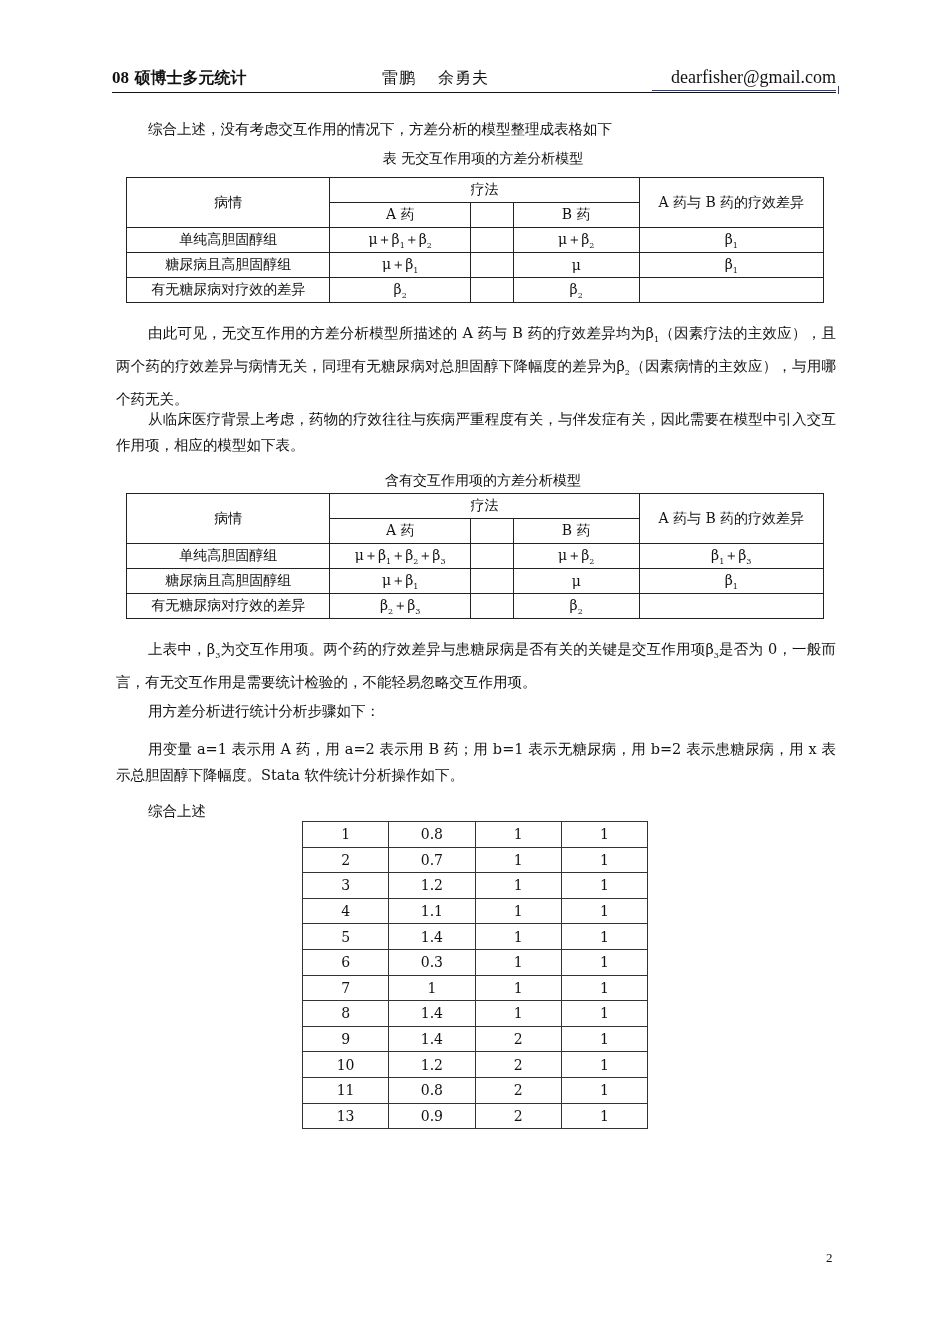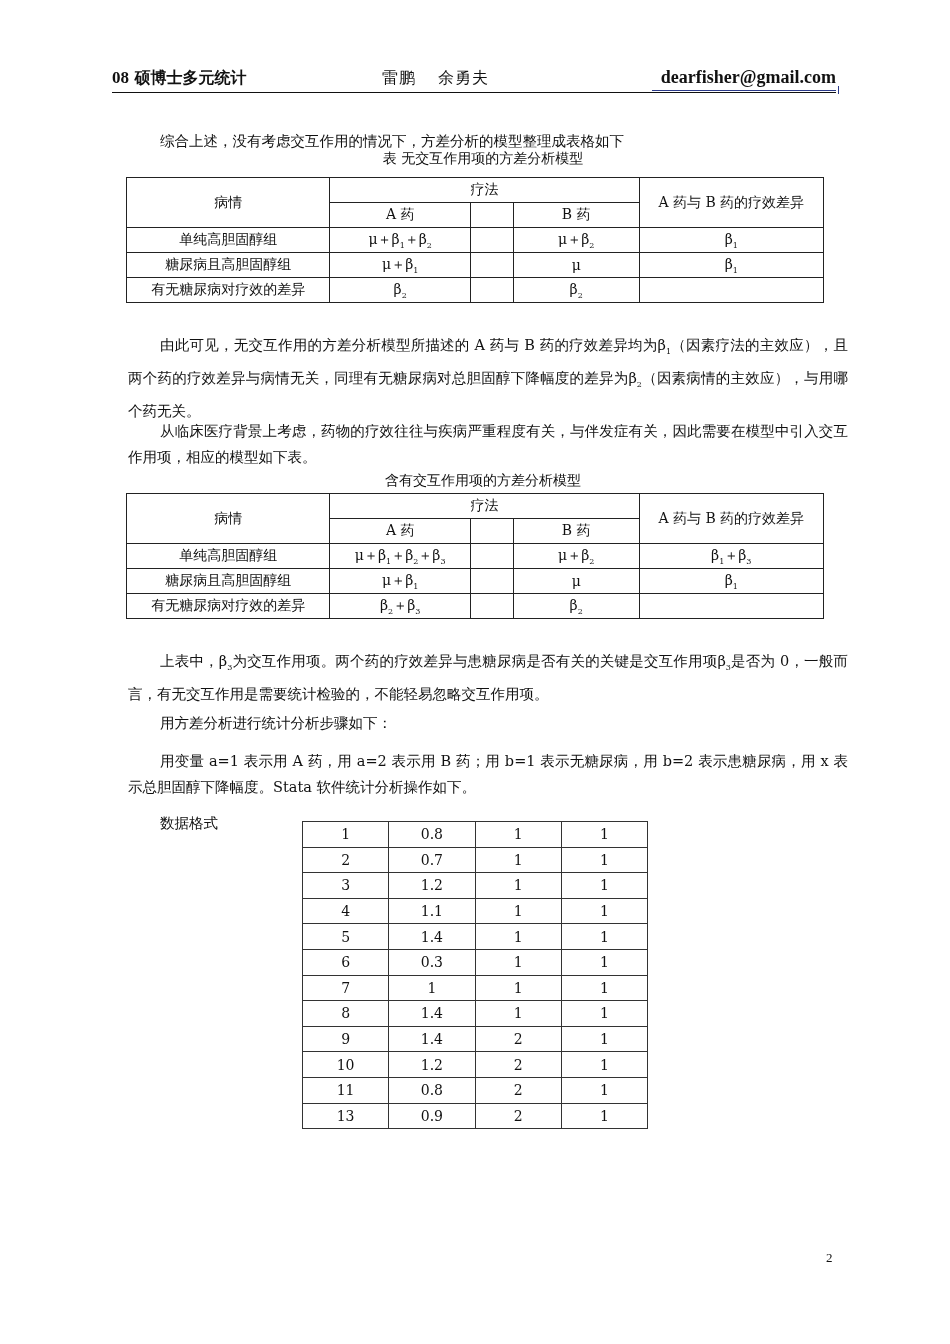--- a/index.html
+++ b/index.html
@@ -4,25 +4,25 @@
   <style>
     html, body { margin: 0; padding: 0; background: #ffffff; }
     body { width: 950px; height: 1344px; position: relative; overflow: hidden;
       font-family: "DejaVu Serif", "Liberation Serif", serif; color: #111; }
     .header { position: absolute; left: 112px; top: 66px; width: 724px; height: 26px; }
     .header .left { position: absolute; left: 0; top: 2px; font-size: 16px; font-weight: bold; }
     .header .left .num { font-family: "Liberation Serif", serif; font-weight: bold; font-size: 17px; }
     .header .center { position: absolute; left: 270px; top: 2px; font-size: 16px; letter-spacing: 1px; }
     .header .center span { margin-right: 22px; }
     .header .right { position: absolute; right: 0; top: 1px; font-family: "Liberation Serif", serif;
-      font-weight: bold; font-size: 18px; color: #111; }
+      font-weight: normal; font-size: 18px; color: #111; }
     .header-rule { position: absolute; left: 112px; top: 92px; width: 724px; height: 0; border-top: 1.5px solid #111; }
     .link-rule { position: absolute; left: 652px; top: 90px; width: 184px; border-top: 1.5px solid #2b3a8a; }
     .link-tick { position: absolute; left: 838px; top: 86px; height: 8px; border-left: 1px solid #2b3a8a; }
-    p.para { position: absolute; left: 116px; width: 720px; margin: 12px; font-size: 14.5px; line-height: 26px;
+    p.para { position: absolute; left: 116px; width: 720px; margin: 0; font-size: 14.5px; line-height: 26px;
       text-indent: 32px; text-align: justify; }
     .caption { position: absolute; width: 100%; text-align: center; font-size: 14px; left: 0; }
     table.model { position: absolute; left: 126px; width: 698px; border-collapse: collapse; font-size: 14px; }
     table.model td { border: 1.2px solid #222; text-align: center; height: 24px; padding: 0; }
     sub { font-size: 8px; vertical-align: -4px; }
     table.data { position: absolute; left: 302px; top: 821px; width: 346px; border-collapse: collapse; font-size: 14px; }
     table.data td { border: 1.2px solid #333; text-align: center; height: 24.6px; padding: 0; width: 25%; }
     .page-num { position: absolute; left: 826px; top: 1250px; font-size: 13px; font-family: "Liberation Serif", serif; }
   </style>
 </head>
@@ -120,21 +120,21 @@
   </tr>
 </tbody>
   </table>
 
 <p class="para" style="top:636px;"><span>上表中，</span><span>β</span><sub>3</sub><span>为交互作用项。两个药的疗效差异与患糖尿病是否有关的关键是交互作用项</span><span>β</span><sub>3</sub><span>是否为 0，一般而言，有无交互作用是需要统计检验的，不能轻易忽略交互作用项。</span></p>
 
 <p class="para" style="top:698px;">用方差分析进行统计分析步骤如下：</p>
 
 <p class="para" style="top:736px;">用变量 a=1 表示用 A 药，用 a=2 表示用 B 药；用 b=1 表示无糖尿病，用 b=2 表示患糖尿病，用 x 表示总胆固醇下降幅度。Stata 软件统计分析操作如下。</p>
 
-<p class="para" style="top:798px;">数据格式</p>
+<p class="para" style="top:798px;">综合上述</p>
 
 <table class="data">
   <tbody>
   <tr>
         <td>1</td>
         <td>0.8</td>
         <td>1</td>
         <td>1</td>
       </tr>
   <tr>

